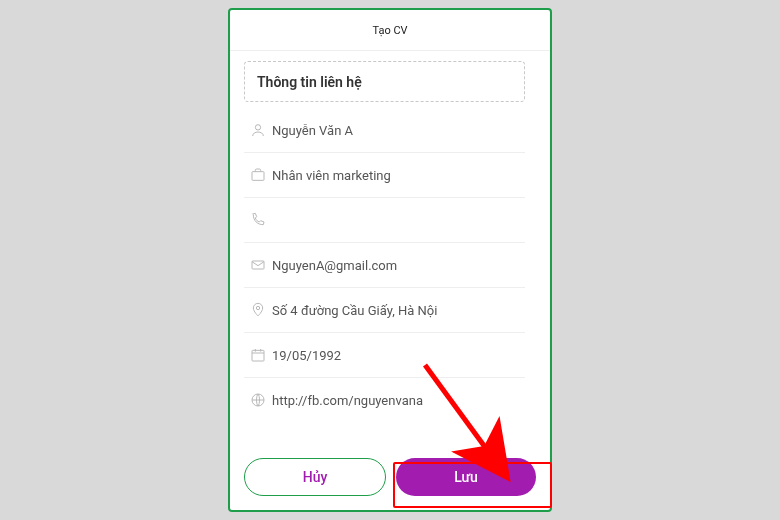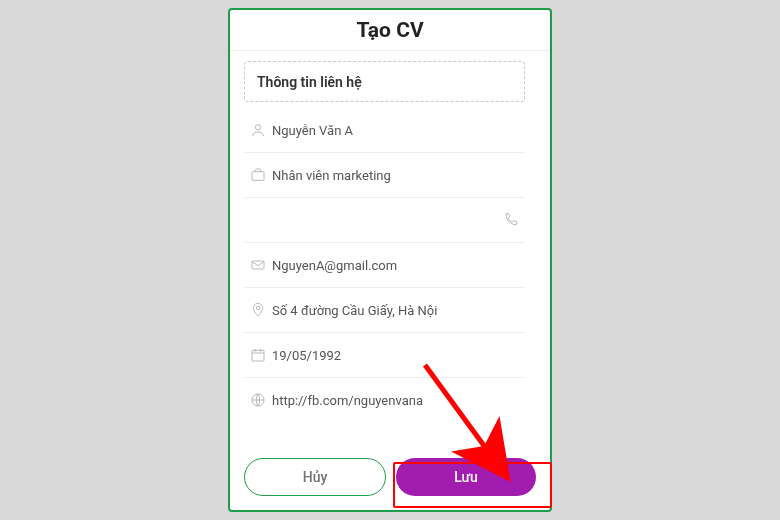--- a/index.html
+++ b/index.html
@@ -26,22 +26,22 @@
     position: relative;
   }
   .header {
     height: 40px;
     display: flex;
     align-items: center;
     justify-content: center;
     border-bottom: 1px solid #eee;
   }
   .header-title {
-    font-size: 21px;
-    font-weight: 700;
+    font-size: 11px;
+    font-weight: 400;
     color: #222;
     text-align: right;
   }
   .content {
     flex: 1;
     padding: 10px 25px 0 14px;
     overflow: hidden;
   }
   .section-box {
     border: 1px dashed #c8c8c8;
@@ -52,21 +52,20 @@
   .section-title {
     font-size: 14px;
     font-weight: 600;
     color: #333;
   }
   .row {
     display: flex;
     align-items: center;
     height: 44px;
     border-bottom: 1px solid #eee;
-    justify-content: flex-end;
   }
   .row:last-child { border-bottom: none; }
   .row .icon {
     width: 28px;
     display: flex;
     align-items: center;
     justify-content: center;
     color: #b8b8b8;
   }
   .row .icon svg { width: 16px; height: 16px; stroke: #b8b8b8; fill: none; stroke-width: 1.5; }
@@ -88,21 +87,21 @@
     font-weight: 500;
     display: flex;
     align-items: center;
     justify-content: center;
     cursor: pointer;
     box-sizing: border-box;
   }
   .btn-outline {
     background: #fff;
     border: 1.5px solid #1e9e4a;
-    color: #737373;
+    color: #a21caf;
   }
   .btn-primary {
     background: #a21caf;
     border: none;
     color: #fff;
   }
   .highlight-box {
     position: absolute;
     border: 2.5px solid #ff0000;
     pointer-events: none;

